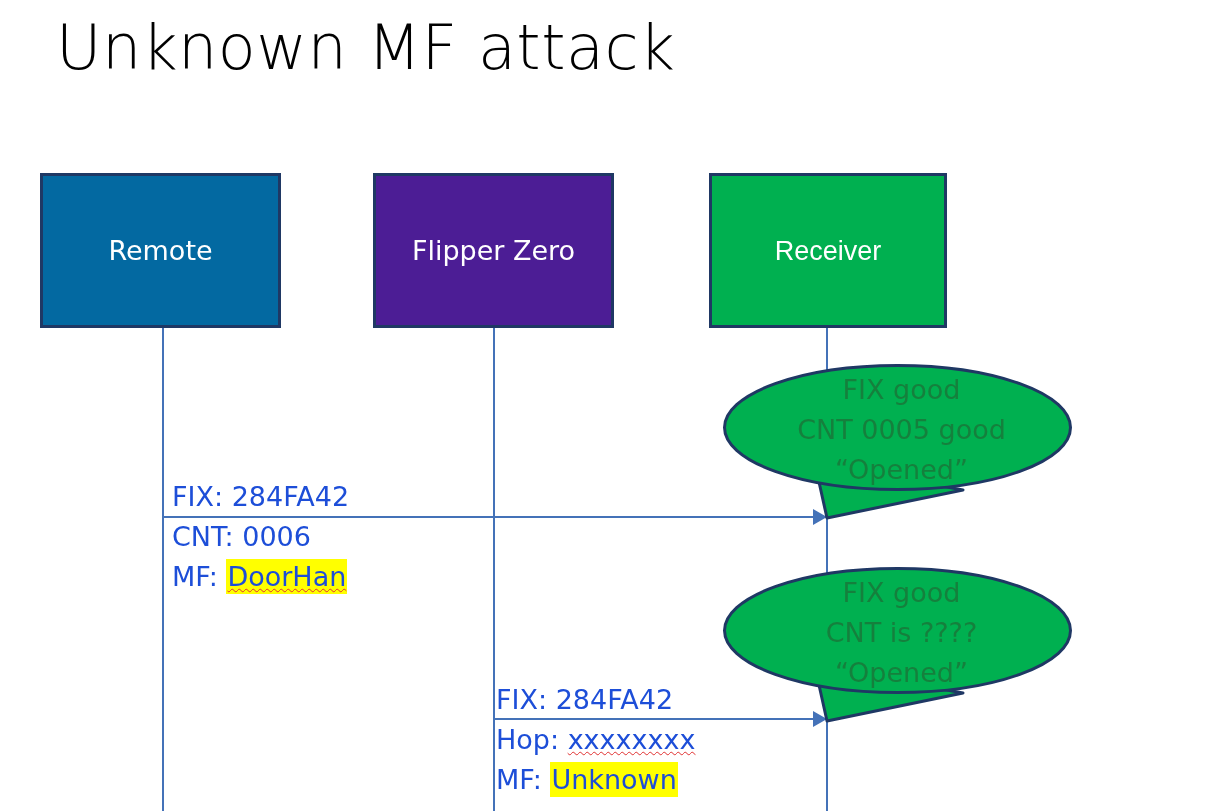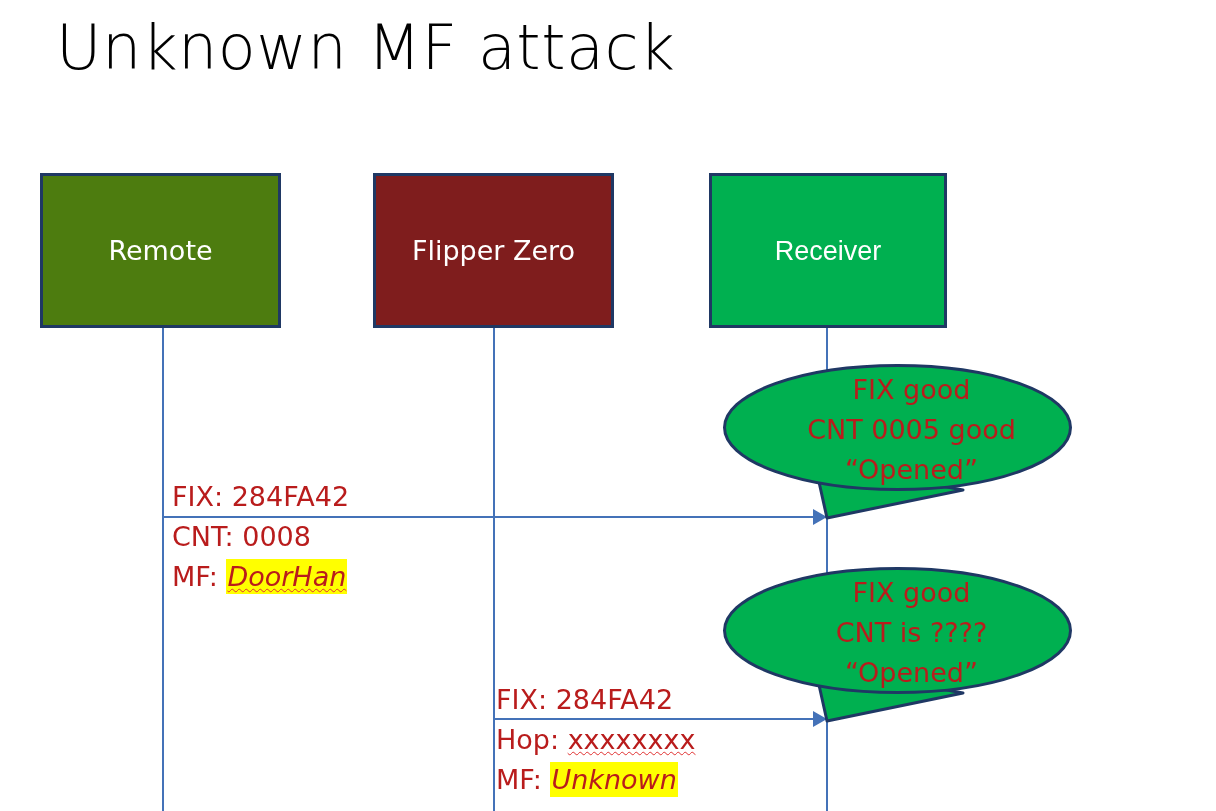--- a/index.html
+++ b/index.html
@@ -75,90 +75,89 @@
     border-left: 14px solid #4472b8;
   }
 
   
   .msg-text {
     position: absolute;
     font-family: "DejaVu Sans", sans-serif;
     font-weight: 400;
     font-size: 27px;
     line-height: 40px;
-    color: #b91c1c;
+    color: #1d4ed8;
     white-space: nowrap;
   }
   .hl {
     background: #ffff00;
     padding: 2px 1px;
-    font-style: italic;
   }
   .squiggle {
     text-decoration: underline;
     text-decoration-style: wavy;
     text-decoration-color: #e03030;
     text-decoration-thickness: 1px;
     text-underline-offset: 2px;
   }
 
   
   .callout {
     position: absolute;
   }
   .callout svg {
     display: block;
     overflow: visible;
   }
   .callout-text {
     position: absolute;
-    left: 14px;
+    left: 4px;
     top: 0;
     width: 100%;
     text-align: center;
-    color: #b91c1c;
+    color: #15803d;
     font-family: "DejaVu Sans", sans-serif;
     font-weight: 400;
     font-size: 27px;
     line-height: 40px;
     pointer-events: none;
   }
   .callout-text .ln { display: block; }
 </style>
 </head>
 <body>
 
 <div id="slide">
 
   <div id="title">Unknown MF attack</div>
 
   <div class="lifeline" style="left:162px; top:328px; height:483px;"></div>
   <div class="lifeline" style="left:493px; top:328px; height:483px;"></div>
   <div class="lifeline" style="left:826px; top:328px; height:483px;"></div>
 
-  <div class="actor-box" style="left:40px; top:173px; width:241px; height:155px; background:#4d7c0f;">
+  <div class="actor-box" style="left:40px; top:173px; width:241px; height:155px; background:#0369a1;">
     <span class="actor-label">Remote</span>
   </div>
 
-  <div class="actor-box" style="left:373px; top:173px; width:241px; height:155px; background:#7f1d1d;">
+  <div class="actor-box" style="left:373px; top:173px; width:241px; height:155px; background:#4c1d95;">
     <span class="actor-label">Flipper Zero</span>
   </div>
 
   <div class="actor-box" style="left:709px; top:173px; width:238px; height:155px; background:#00b050;align-items:center;">
     <span class="actor-label alt">Receiver</span>
   </div>
 
   <div class="msg-line" style="left:163px; top:516px; width:664px;"></div>
   <div class="msg-head" style="left:813px; top:509px;"></div>
 
   <div class="msg-text" style="left:172px; top:477px;">
     <span>FIX: 284FA42</span>
   </div>
   <div class="msg-text" style="left:172px; top:517px;">
-    <span>CNT: 0008</span>
+    <span>CNT: 0006</span>
   </div>
   <div class="msg-text" style="left:172px; top:557px;">
     <span>MF: </span><span class="hl squiggle">DoorHan</span>
   </div>
 
   <div class="msg-line" style="left:494px; top:718px; width:333px;"></div>
   <div class="msg-head" style="left:813px; top:711px;"></div>
 
   <div class="msg-text" style="left:496px; top:680px;">
     <span>FIX: 284FA42</span>

